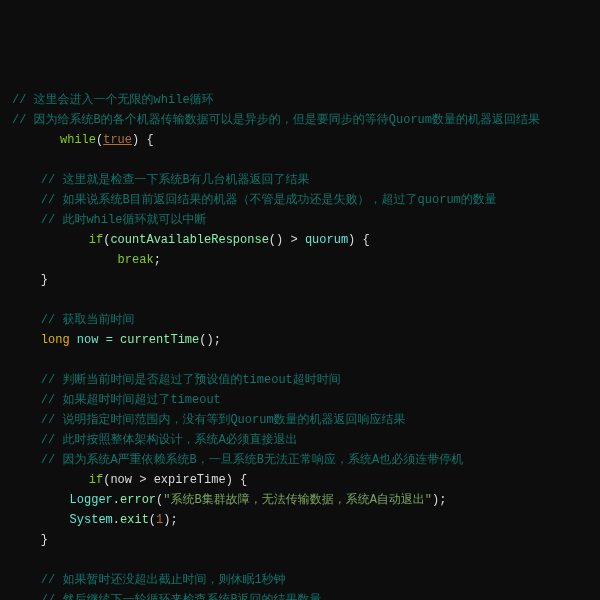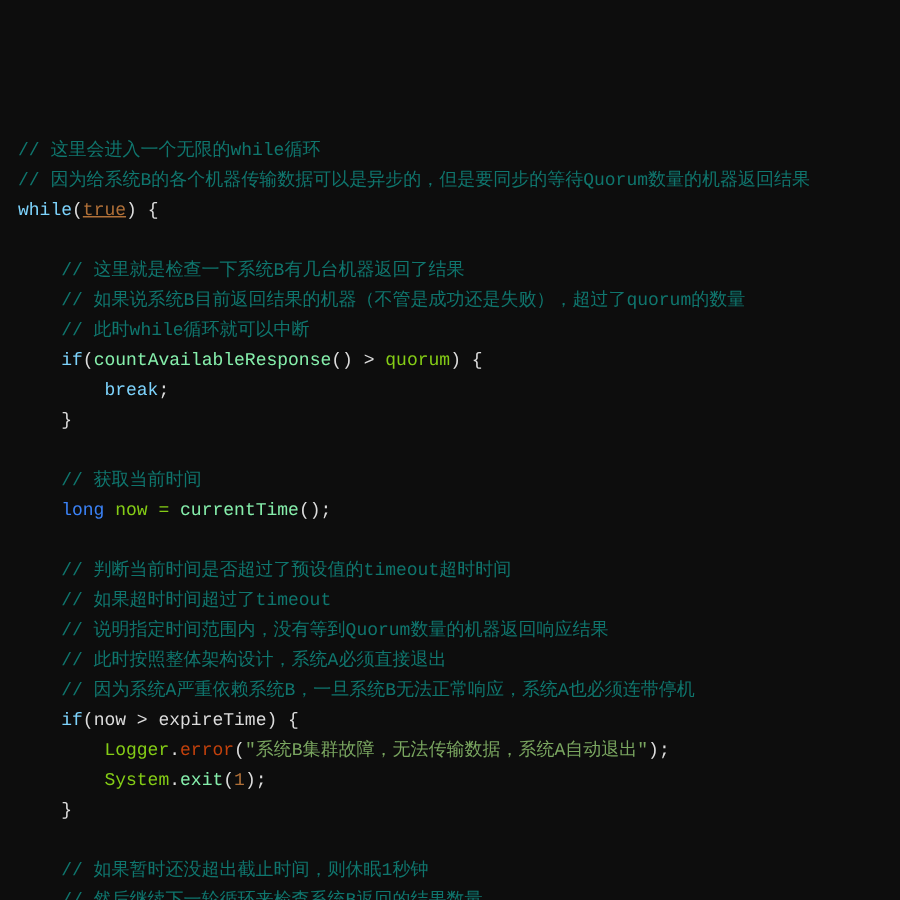--- a/index.html
+++ b/index.html
@@ -10,29 +10,29 @@
     box-sizing: border-box;
     background: #0d0d0d;
     font-family: Consolas, "Courier New", monospace;
     font-size: 12px;
     line-height: 20px;
     color: #ddd;
     white-space: pre;
     overflow: hidden;
   }
   .cm { color: #0f766e; }      
-  .kw { color: #7dd3fc; }      
+  .kw { color: #84cc16; margin-left: 48px; }      
   .fn { color: #86efac; }      
-  .id { color: #84cc16; text-align: right; }      
+  .id { color: #5eead4; text-align: right; }      
   .op { color: #dcdcdc; }      
-  .ty { color: #3b82f6; margin-top: 45px; }      
+  .ty { color: #eab308; margin-top: 45px; }      
   .num{ color: #b07038; }      
   .str{ color: #7aa660; }      
   .bool{ color: #b07038; text-decoration: underline; }     
-  .err{ color: #c2410c; }      
+  .err{ color: #86efac; }      
   .line { display:block; }
 </style>
 </head>
 <body>
 
 
 
 <div><span class="line"><span class="cm">// 这里会进入一个无限的while循环</span></span><span class="line"><span class="cm">// 因为给系统B的各个机器传输数据可以是异步的，但是要同步的等待Quorum数量的机器返回结果</span></span><span class="line"><span class="kw">while</span><span class="op">(</span><span class="bool">true</span><span class="op">) {</span></span><span class="line"> </span><span class="line"><span class="cm">    // 这里就是检查一下系统B有几台机器返回了结果</span></span><span class="line"><span class="cm">    // 如果说系统B目前返回结果的机器（不管是成功还是失败），超过了quorum的数量</span></span><span class="line"><span class="cm">    // 此时while循环就可以中断</span></span><span class="line"><span class="op">    </span><span class="kw">if</span><span class="op">(</span><span class="fn">countAvailableResponse</span><span class="op">() &gt; </span><span class="id">quorum</span><span class="op">) {</span></span><span class="line"><span class="op">        </span><span class="kw">break</span><span class="op">;</span></span><span class="line"><span class="op">    }</span></span><span class="line"> </span><span class="line"><span class="cm">    // 获取当前时间</span></span><span class="line"><span class="op">    </span><span class="ty">long</span><span class="id"> now = </span><span class="fn">currentTime</span><span class="op">();</span></span><span class="line"> </span><span class="line"><span class="cm">    // 判断当前时间是否超过了预设值的timeout超时时间</span></span><span class="line"><span class="cm">    // 如果超时时间超过了timeout</span></span><span class="line"><span class="cm">    // 说明指定时间范围内，没有等到Quorum数量的机器返回响应结果</span></span><span class="line"><span class="cm">    // 此时按照整体架构设计，系统A必须直接退出</span></span><span class="line"><span class="cm">    // 因为系统A严重依赖系统B，一旦系统B无法正常响应，系统A也必须连带停机</span></span><span class="line"><span class="op">    </span><span class="kw">if</span><span class="op">(now &gt; expireTime) {</span></span><span class="line"><span class="op">        </span><span class="id">Logger</span><span class="op">.</span><span class="err">error</span><span class="op">(</span><span class="str">"系统B集群故障，无法传输数据，系统A自动退出"</span><span class="op">);</span></span><span class="line"><span class="op">        </span><span class="id">System</span><span class="op">.</span><span class="fn">exit</span><span class="op">(</span><span class="num">1</span><span class="op">);</span></span><span class="line"><span class="op">    }</span></span><span class="line"> </span><span class="line"><span class="cm">    // 如果暂时还没超出截止时间，则休眠1秒钟</span></span><span class="line"><span class="cm">    // 然后继续下一轮循环来检查系统B返回的结果数量</span></span></div>
 
 

